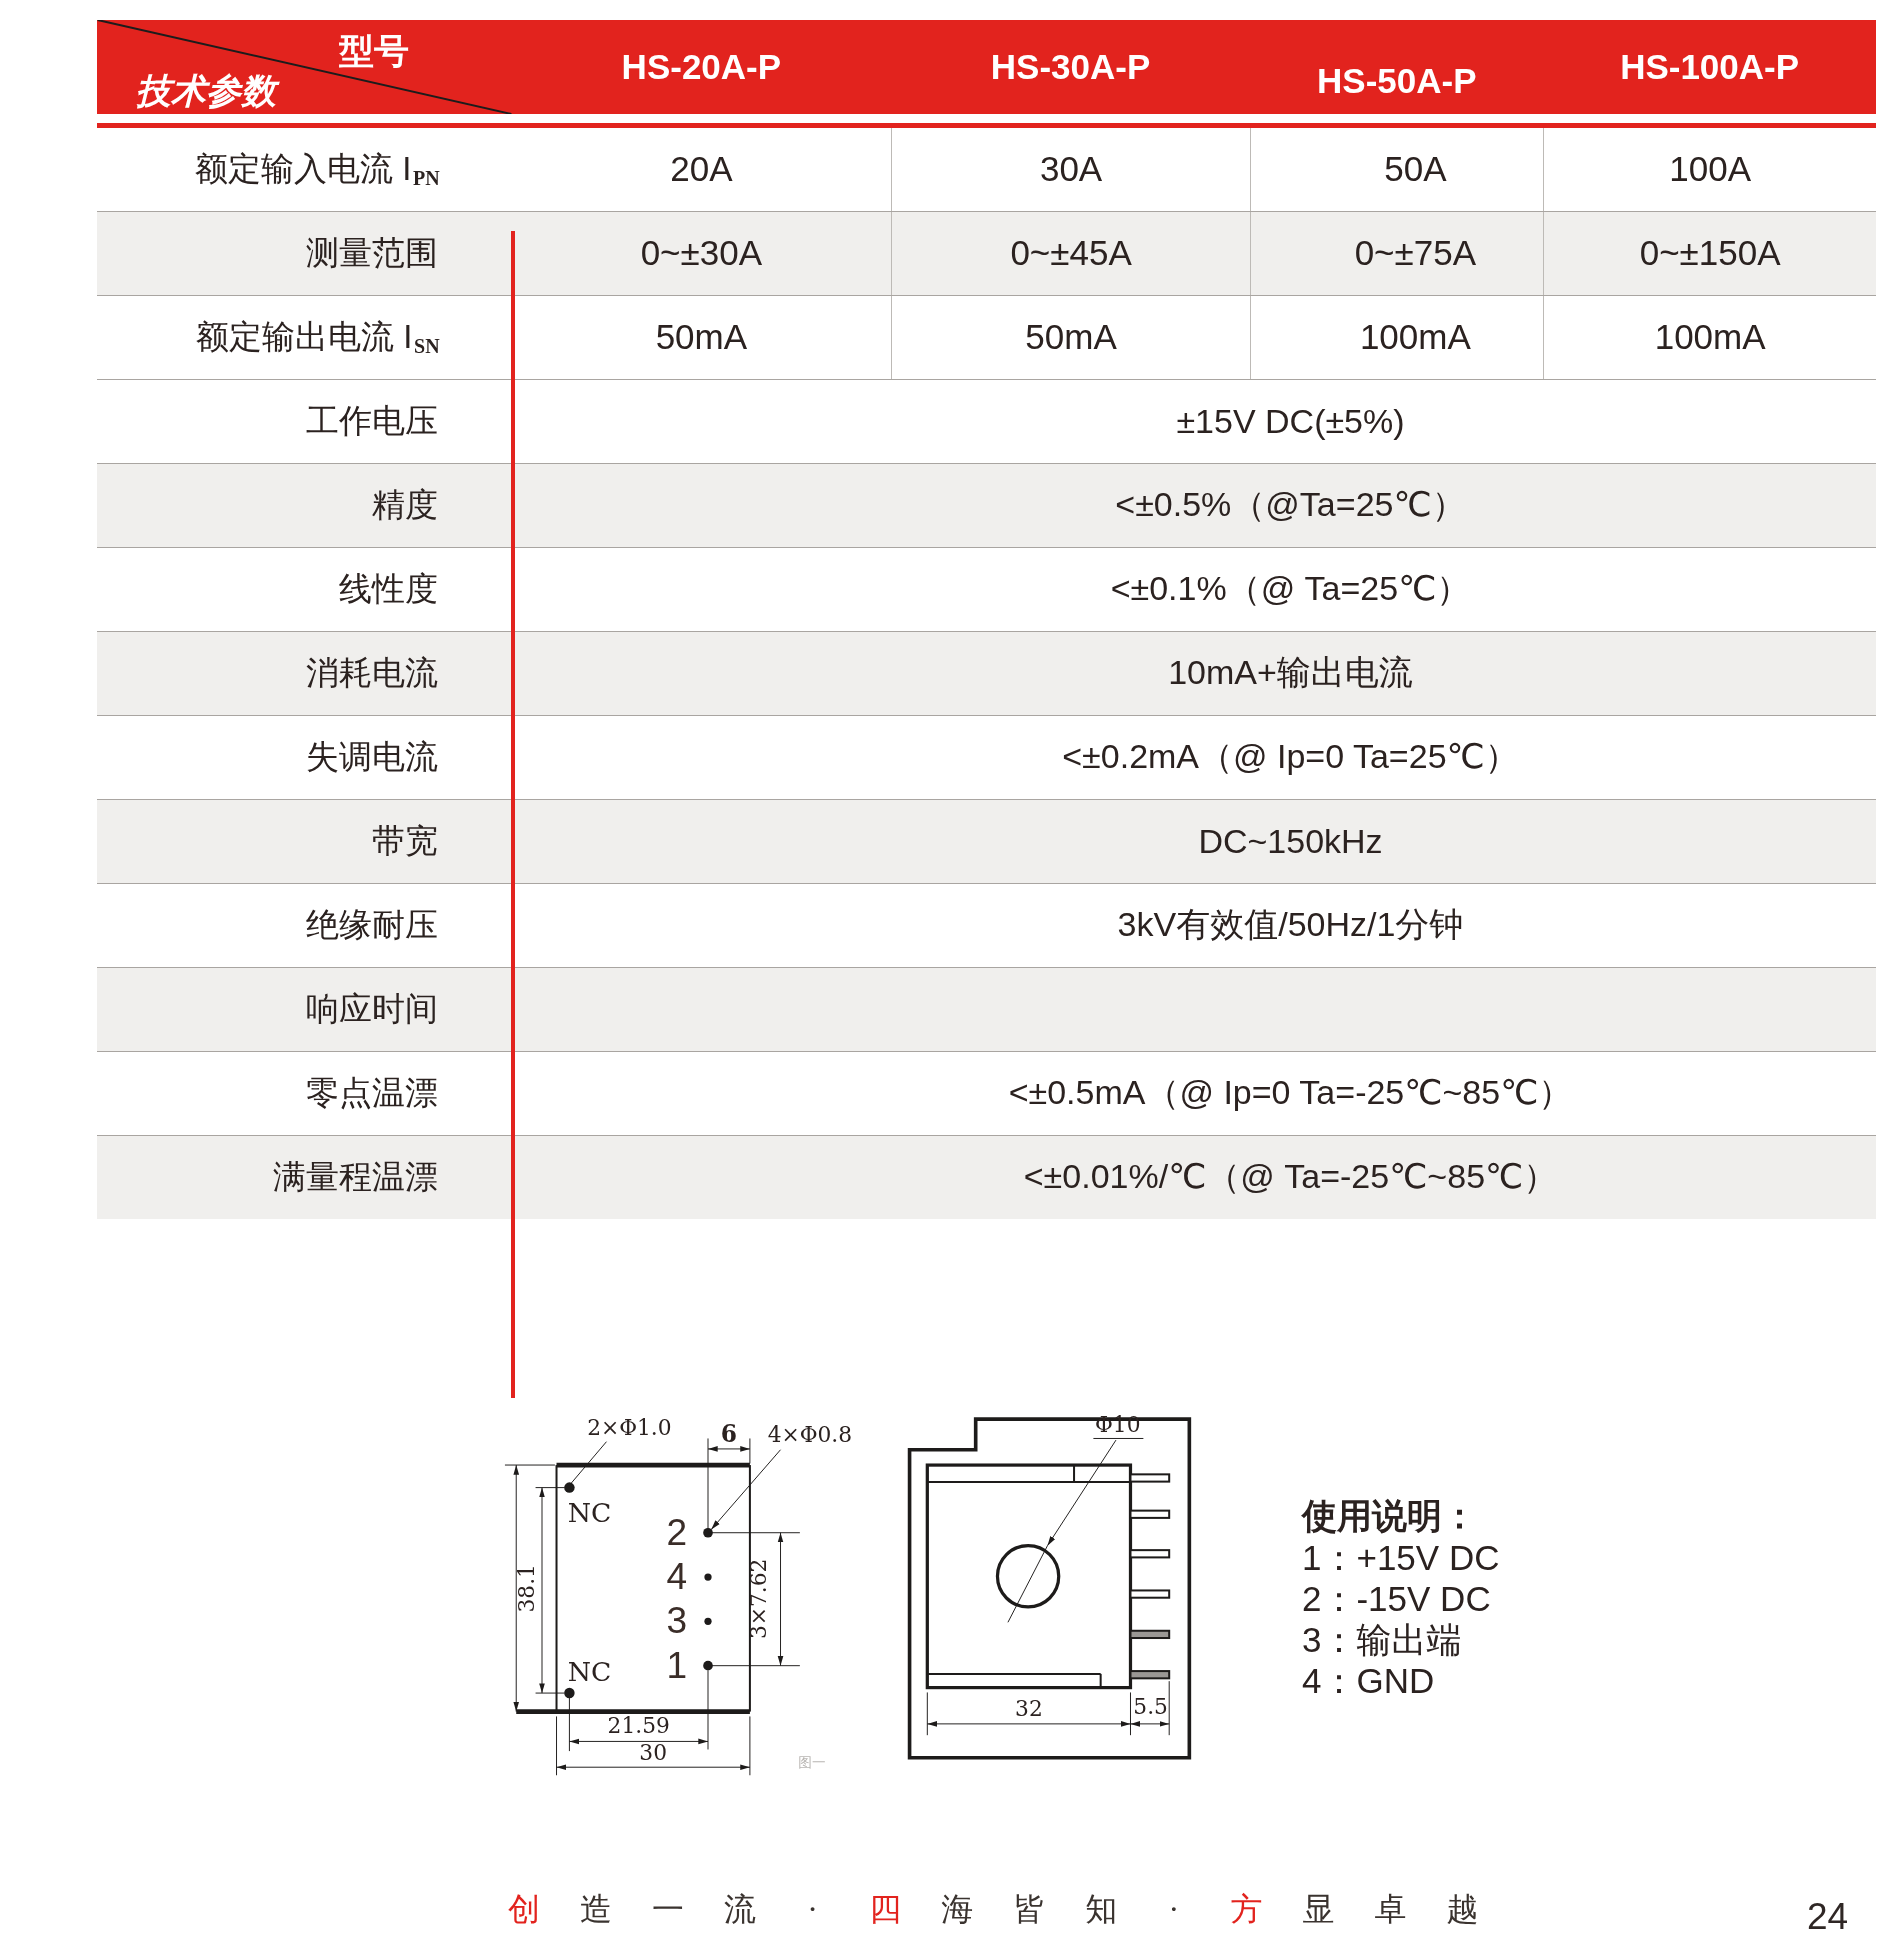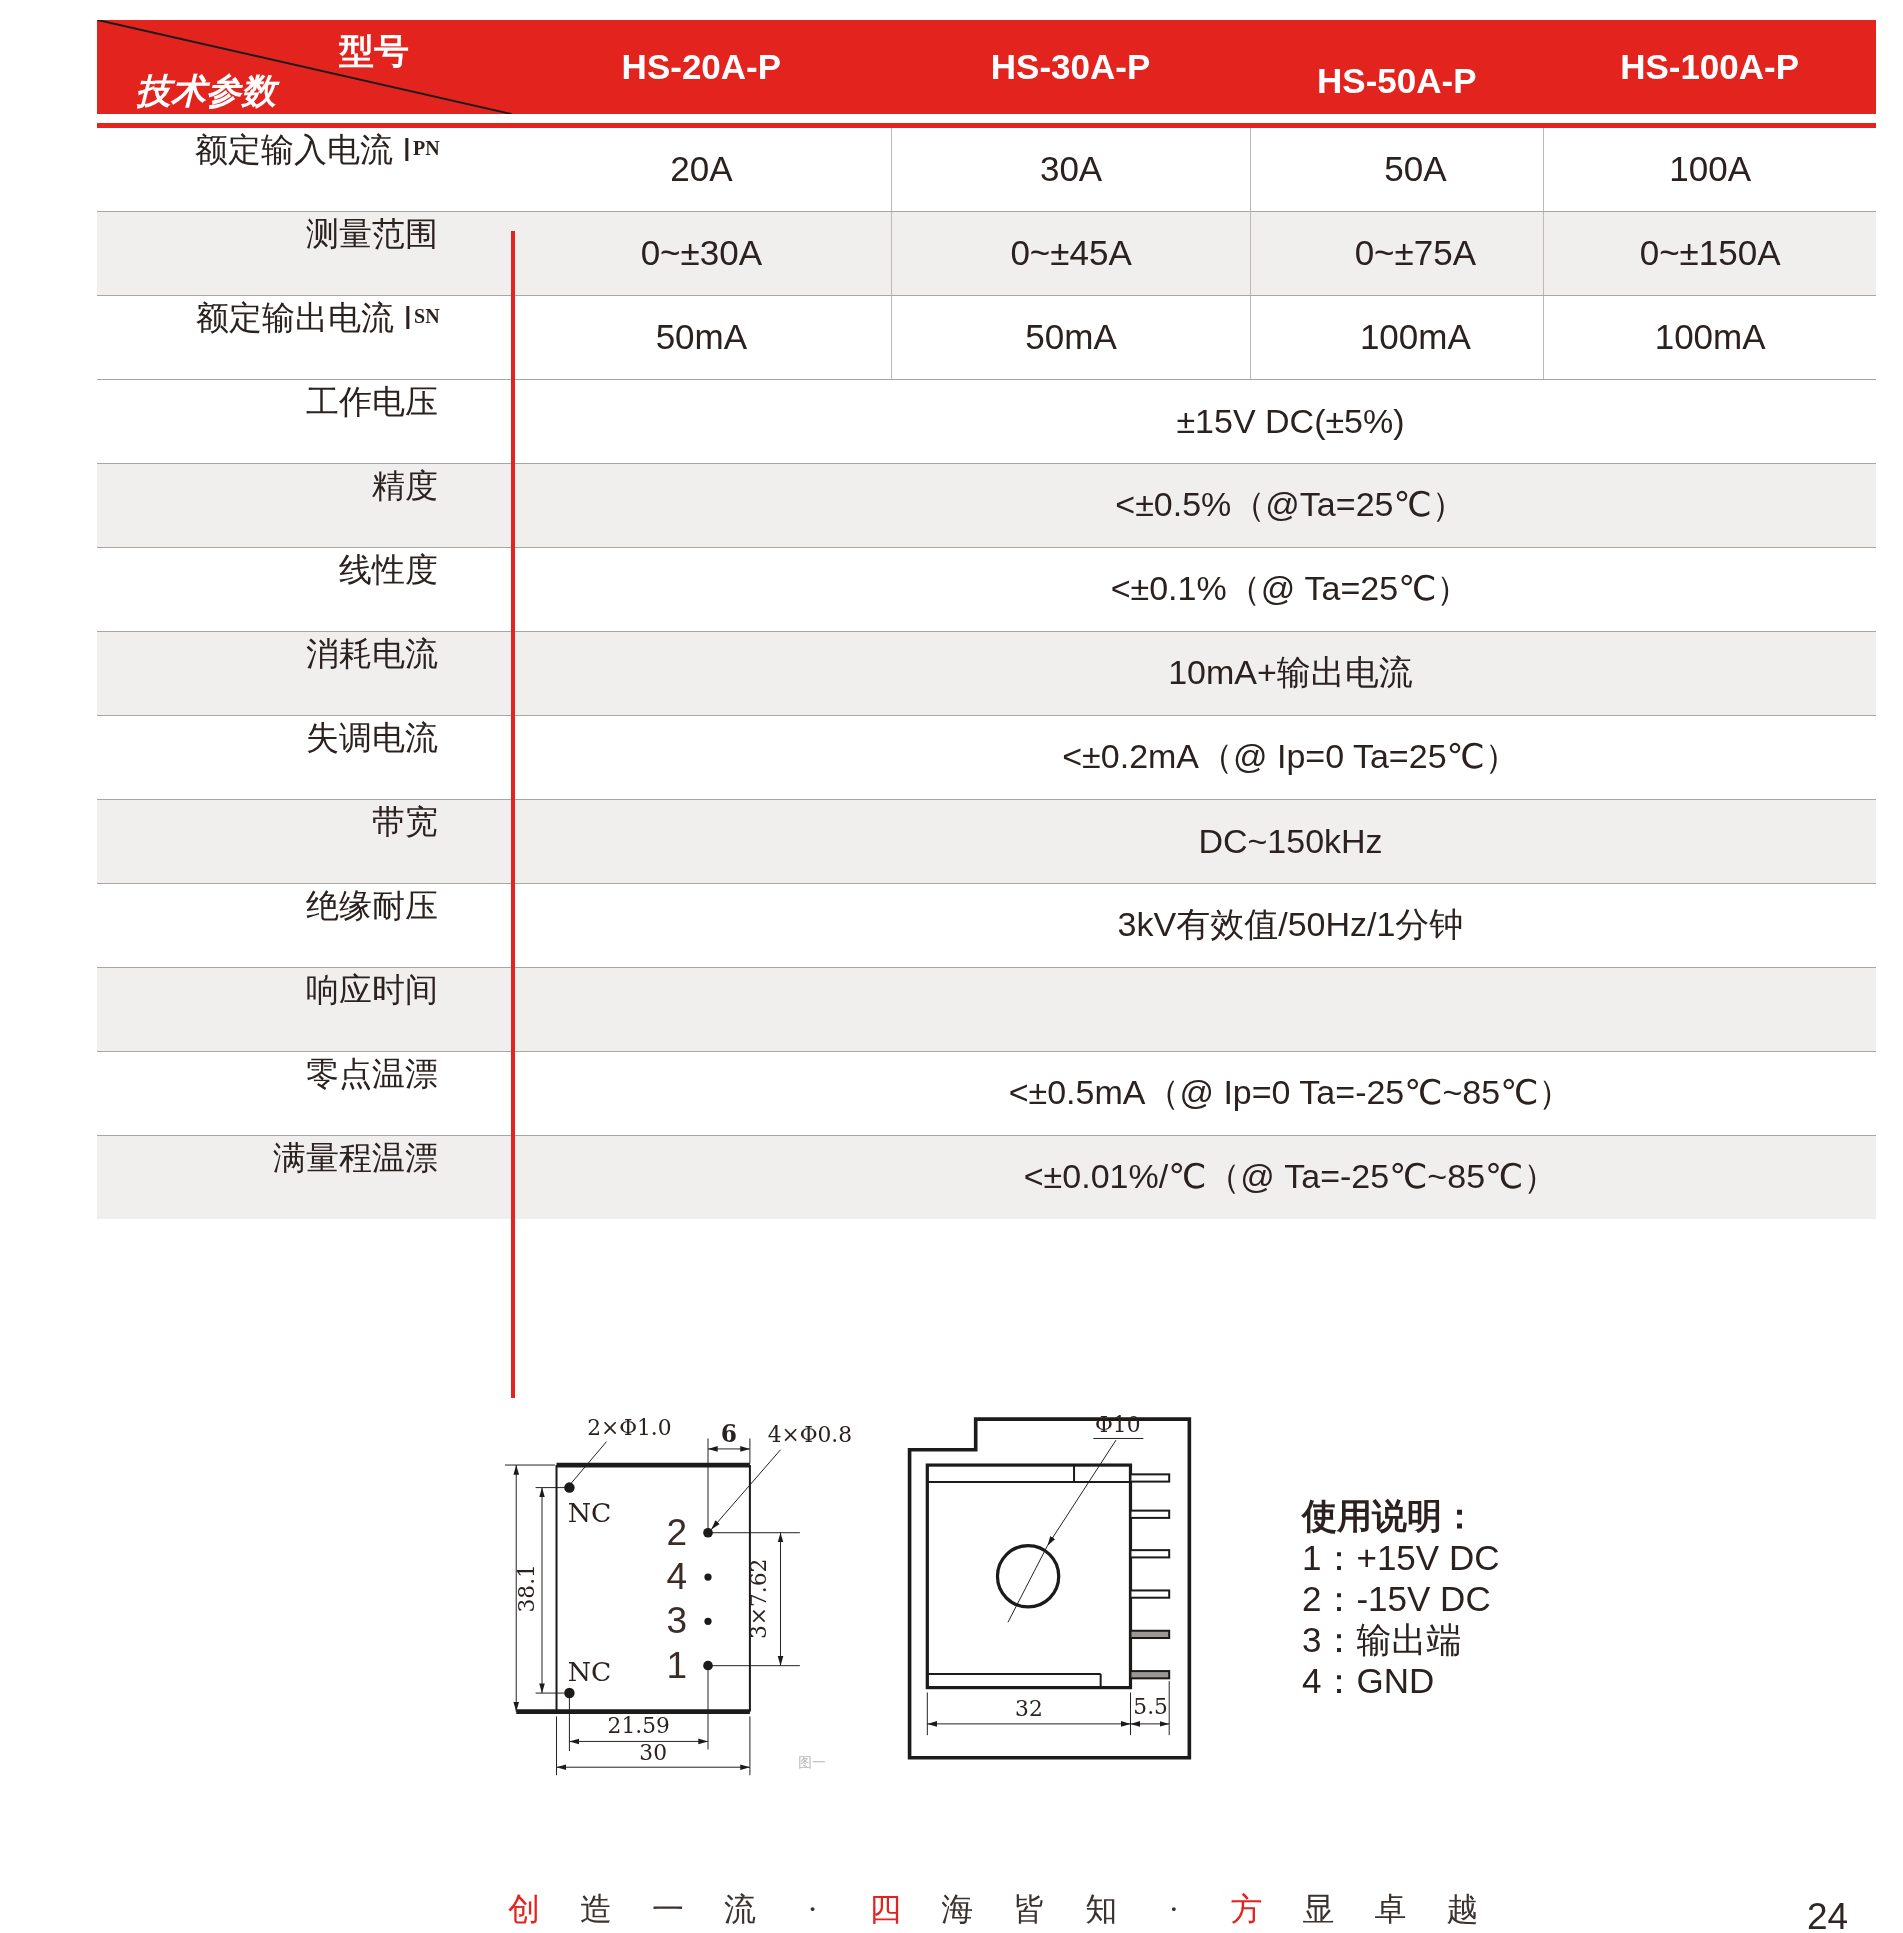--- a/index.html
+++ b/index.html
@@ -14,21 +14,21 @@
   .corner .tr{position:absolute;left:242px;top:8px;font-size:35px;font-weight:bold;color:#fff;}
   .corner .bl{position:absolute;left:39px;top:48px;font-size:35px;font-weight:bold;color:#fff;font-style:italic;}
   .th{display:flex;align-items:center;justify-content:center;
       font-size:35px;font-weight:bold;color:#fff;}
   .th.c1{width:379px;} .th.c2{width:360px;} .th.c3{width:293px;margin-top:27px;} .th.c4{width:333px;}
   .rule{height:4.8px;background:#e2231e;margin-top:9px;}
   .tbody{position:relative;}
   .row{display:flex;height:83px;background:#fff;}
   .row.alt{background:#f0efed;}
   .row + .row{border-top:1.6px solid #a9a5a1;}
-  .lab{width:415px;flex:0 0 auto;display:flex;align-items:flex-start;justify-content:flex-end;
+  .lab{width:415px;flex:0 0 auto;display:flex;align-items:center;justify-content:flex-end;
        padding-right:74px;box-sizing:border-box;font-size:33px;}
   .val{display:flex;align-items:center;justify-content:center;font-size:35px;box-sizing:border-box;}
   .val.c1{width:379px;} .val.c2{width:360px;border-left:1.6px solid #bdbab6;}
   .val.c3{width:293px;border-left:1.6px solid #bdbab6;padding-left:36px;} .val.c4{width:333px;border-left:1.6px solid #bdbab6;}
   .merged{width:1364px;display:flex;align-items:center;justify-content:center;
           padding-left:193px;box-sizing:border-box;font-size:34px;}
   .lab sub{font-size:20px;position:relative;top:9.7px;left:1.6px;font-family:"Liberation Serif","DejaVu Serif",serif;font-weight:bold;}
   .vline{position:absolute;left:414px;top:103px;width:4px;height:1167px;background:#e2231e;}
 
   

